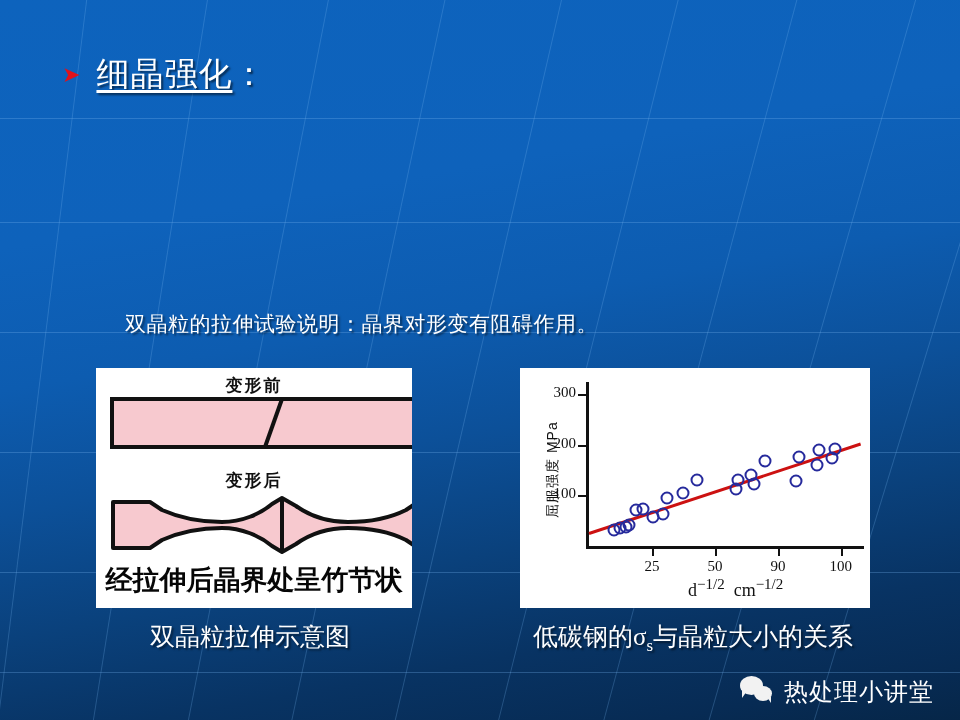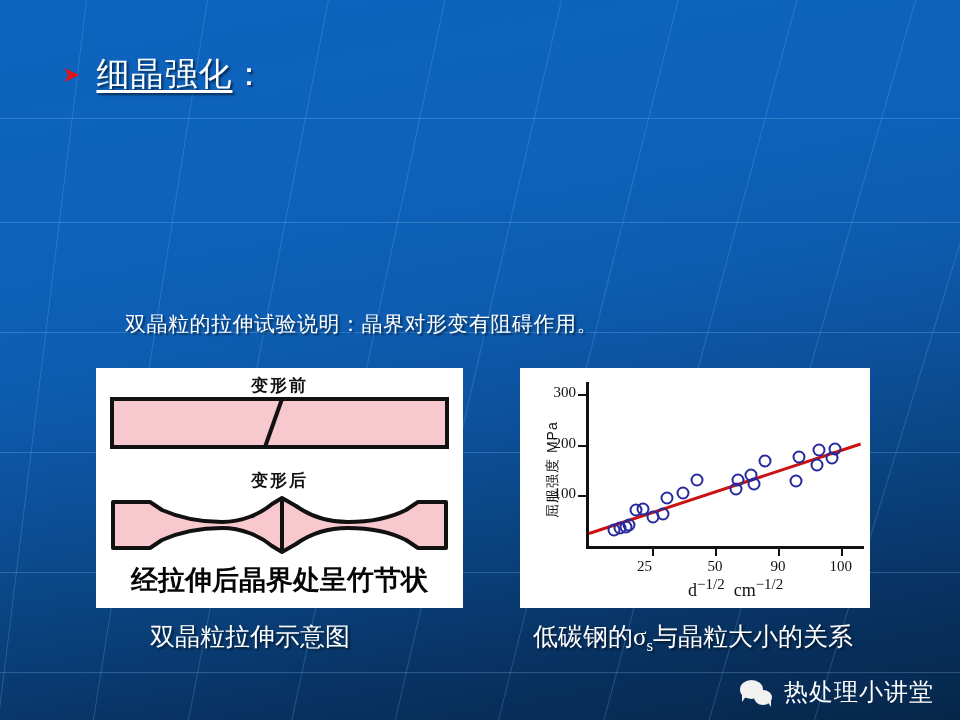--- a/index.html
+++ b/index.html
@@ -101,21 +101,21 @@
     text-shadow: 2px 2px 2px rgba(0,0,0,0.5);
     letter-spacing: 0.5px;
   }
 
   
   .panel {
     position: absolute;
     background: #ffffff;
     overflow: hidden;
   }
-  #panel-left  { left: 96px;  top: 368px; width: 367px; height: 240px; }
+  #panel-left  { left: 96px;  top: 368px; width: 316px; height: 240px; }
   #panel-right { left: 520px; top: 368px; width: 350px; height: 240px; }
 
   
   .lbl-cn {
     text-align: center;
     font-family: "Liberation Sans", sans-serif;
     font-weight: bold;
     color: #111;
   }
   #lbl-before { font-size: 17px; margin-top: 6px; letter-spacing: 2px; }
@@ -184,21 +184,21 @@
   #caption-left  { left: 150px; top: 620px; }
   #caption-right { left: 533px; top: 620px; }
   .sub { font-size: 17px; vertical-align: sub; }
 
   
   .footer {
     position: absolute;
     right: 26px;
     bottom: 12px;
     display: flex;
-    align-items: flex-end;
+    align-items: flex-start;
     gap: 10px;
   }
   .wechat-icon { position: relative; width: 34px; height: 28px; }
   .wechat-icon .b1, .wechat-icon .b2 {
     position: absolute;
     background: #f2f2f2;
     border-radius: 50%;
   }
   .wechat-icon .b1 { width: 23px; height: 19px; left: 0;  top: 0; }
   .wechat-icon .b2 { width: 18px; height: 15px; left: 14px; top: 10px; }
@@ -291,21 +291,21 @@
       <div class="xlabel" id="xlabel" style="left:168px; top:208px;">
         d<sup>−1/2</sup>&nbsp;&nbsp;cm<sup>−1/2</sup>
       </div>
     <div class="tick" style="left: 58px; top: 127.375px; width: 11px; height: 2px;"></div>
         <div class="ticklabel" style="left: 26px; top: 117.375px; width: 30px; text-align: right;">100</div>
         <div class="tick" style="left: 58px; top: 76.75px; width: 11px; height: 2px;"></div>
         <div class="ticklabel" style="left: 26px; top: 66.75px; width: 30px; text-align: right;">200</div>
         <div class="tick" style="left: 58px; top: 26.125px; width: 11px; height: 2px;"></div>
         <div class="ticklabel" style="left: 26px; top: 16.125px; width: 30px; text-align: right;">300</div>
         <div class="tick" style="left: 131.963px; top: 178px; width: 2px; height: 10px;"></div>
-        <div class="ticklabel" style="left: 116.963px; top: 190px; width: 30px; ">25</div>
+        <div class="ticklabel" style="left: 116.963px; top: 190px; width: 30px; text-align: center;">25</div>
         <div class="tick" style="left: 194.926px; top: 178px; width: 2px; height: 10px;"></div>
         <div class="ticklabel" style="left: 179.926px; top: 190px; width: 30px; text-align: center;">50</div>
         <div class="tick" style="left: 257.889px; top: 178px; width: 2px; height: 10px;"></div>
         <div class="ticklabel" style="left: 242.889px; top: 190px; width: 30px; text-align: center;">90</div>
         <div class="tick" style="left: 320.852px; top: 178px; width: 2px; height: 10px;"></div>
         <div class="ticklabel" style="left: 305.852px; top: 190px; width: 30px; text-align: center;">100</div>
         <div class="fitline" style="left: 69px; top: 163.825px; width: 286.38px; transform: rotate(-18.2337deg); background: rgb(204, 17, 17);"></div>
         <div class="dot" style="left: 94.1852px; top: 161.8px; border-color: rgb(38, 42, 156);"></div>
         <div class="dot" style="left: 100.481px; top: 159.775px; border-color: rgb(38, 42, 156);"></div>
         <div class="dot" style="left: 105.519px; top: 158.762px; border-color: rgb(38, 42, 156);"></div>

